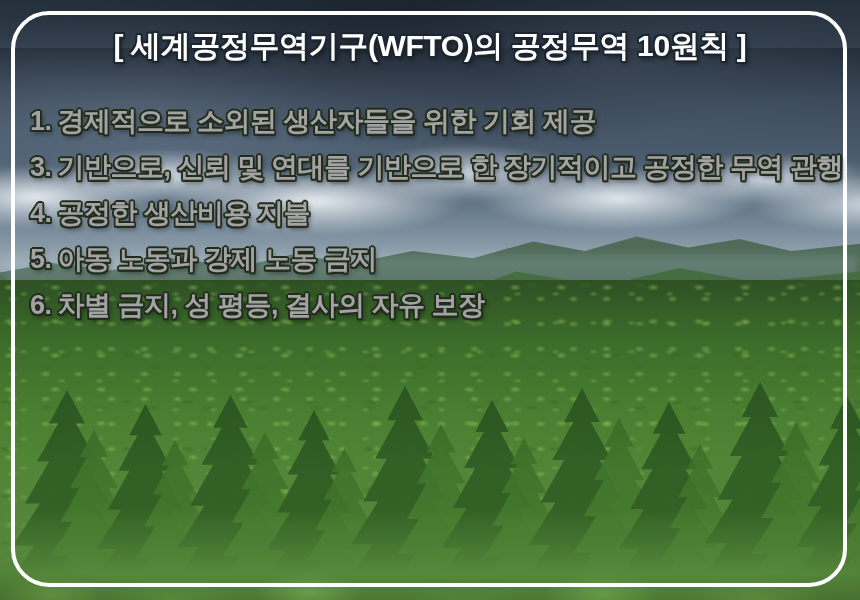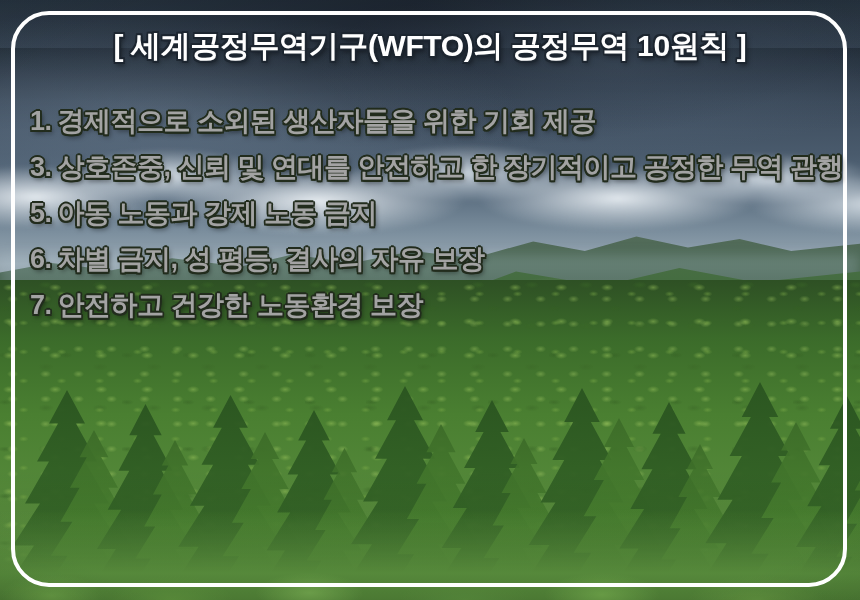--- a/index.html
+++ b/index.html
@@ -264,20 +264,20 @@
   </div>
 
   <div class="frame"></div>
 
   <div class="text-layer">
 
     <div class="poster-title">[ 세계공정무역기구(WFTO)의 공정무역 10원칙 ]</div>
 
     <ul class="principles" id="principles-list">
         <li class="principle"><span class="num">1.</span><span>경제적으로 소외된 생산자들을 위한 기회 제공</span></li>
-        <li class="principle"><span class="num">3.</span><span>상호존중, 신뢰 및 연대를 안전하고 한 장기적이고 공정한 무역 관행</span></li>
+        <li class="principle"><span class="num">3.</span><span>기반으로, 신뢰 및 연대를 기반으로 한 장기적이고 공정한 무역 관행</span></li>
+        <li class="principle"><span class="num">4.</span><span>공정한 생산비용 지불</span></li>
         <li class="principle"><span class="num">5.</span><span>아동 노동과 강제 노동 금지</span></li>
         <li class="principle"><span class="num">6.</span><span>차별 금지, 성 평등, 결사의 자유 보장</span></li>
-        <li class="principle"><span class="num">7.</span><span>안전하고 건강한 노동환경 보장</span></li>
       </ul>
 
   </div>
 </div>
 
 </body></html>

